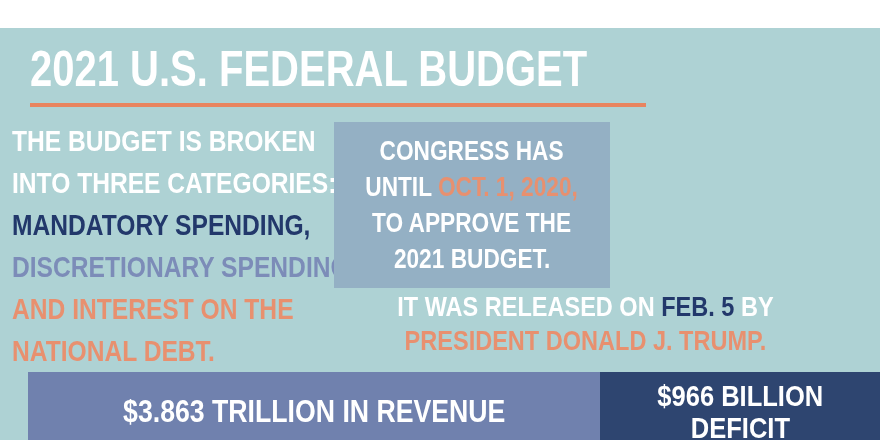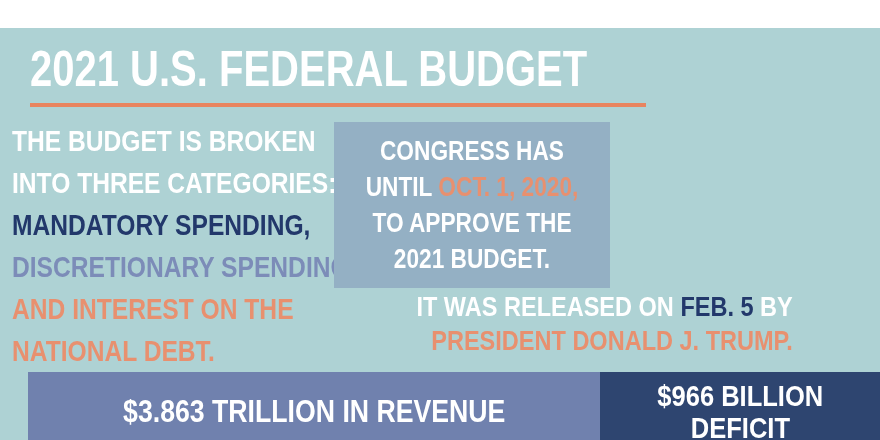--- a/index.html
+++ b/index.html
@@ -78,20 +78,21 @@
   
   #congress-box {
     position: absolute;
     left: 334px;
     top: 94px;
     width: 276px;
     height: 166px;
     background: #94b0c4;
     display: flex;
     flex-direction: column;
+    align-items: center;
     justify-content: center;
   }
   .congress-line {
     font-family: "Liberation Sans Narrow", "Liberation Sans", sans-serif;
     font-weight: 700;
     text-transform: uppercase;
     font-size: 27px;
     line-height: 36px;
     color: #ffffff;
     white-space: nowrap;
@@ -117,24 +118,24 @@
     color: #e8906f;
     white-space: nowrap;
     transform: scaleX(0.86);
     transform-origin: center center;
     text-shadow: -2px -3px 0 #ffffff;
   }
 
   
   #released-block {
     position: absolute;
-    left: 398px;
+    left: 388px;
     top: 262px;
     width: 470px;
-    text-align: right;
+    text-align: center;
   }
   .released-line {
     font-family: "Liberation Sans Narrow", "Liberation Sans", sans-serif;
     font-weight: 700;
     text-transform: uppercase;
     font-size: 28px;
     line-height: 34px;
     white-space: nowrap;
     transform: scaleX(0.84);
     transform-origin: left center;

